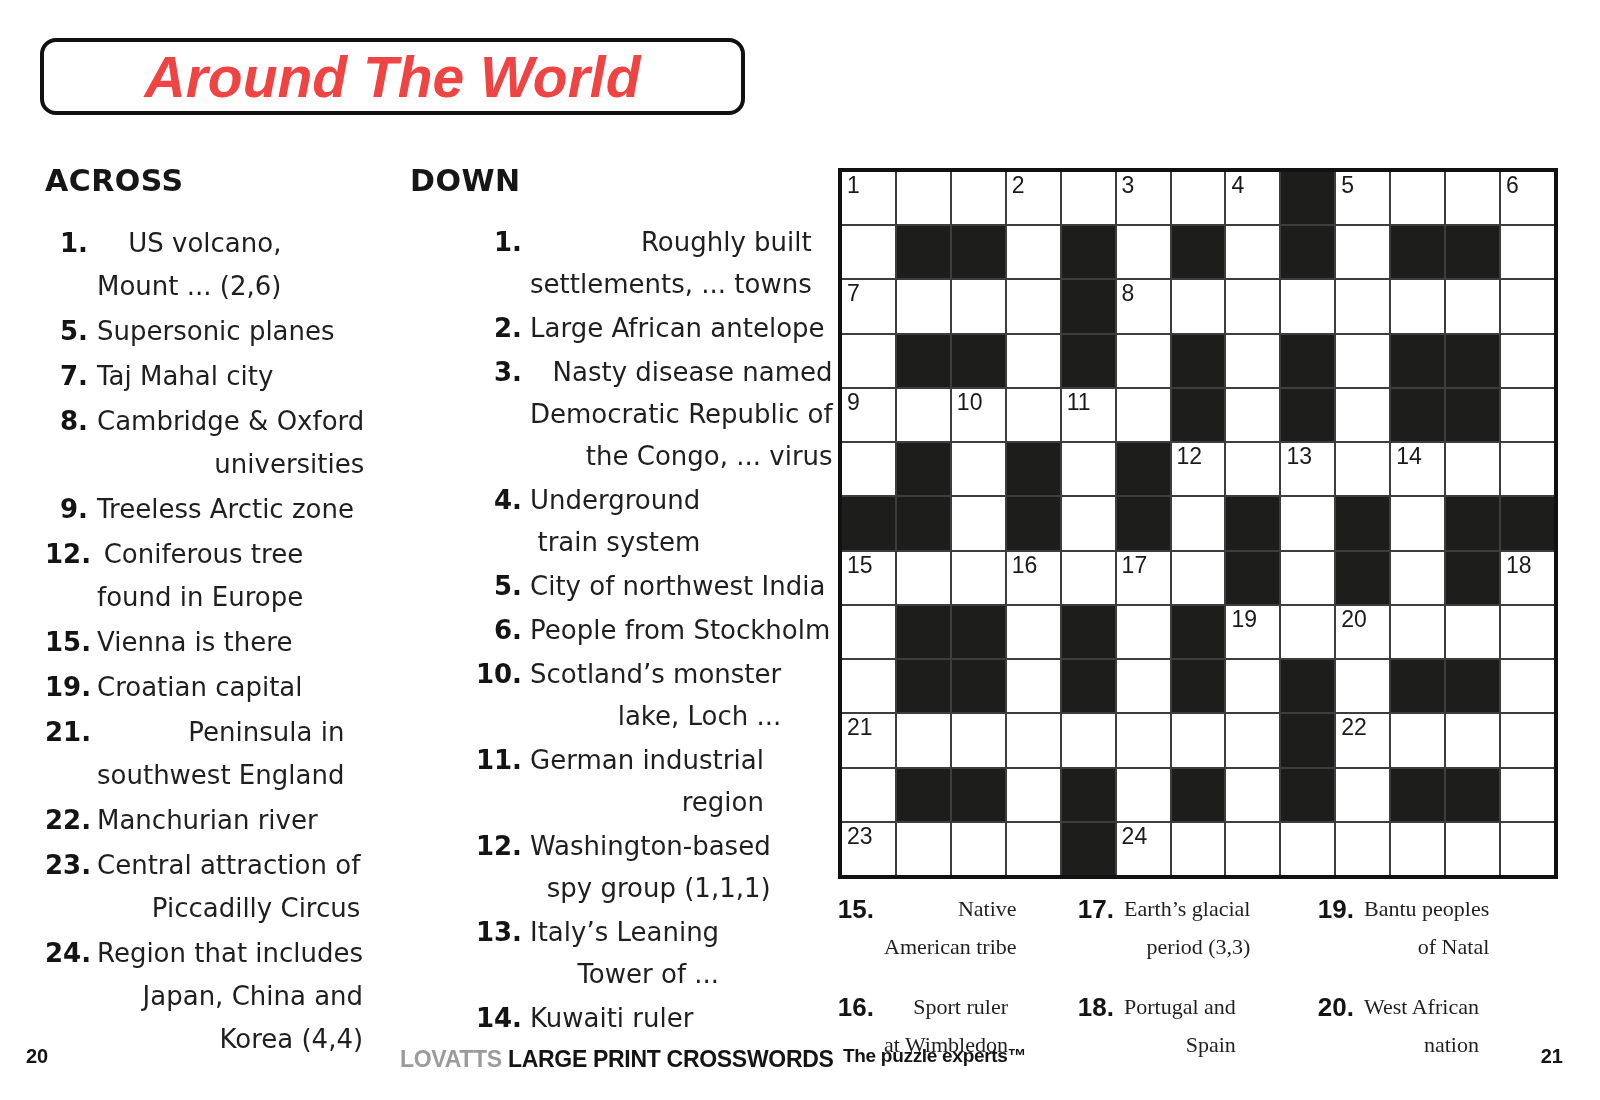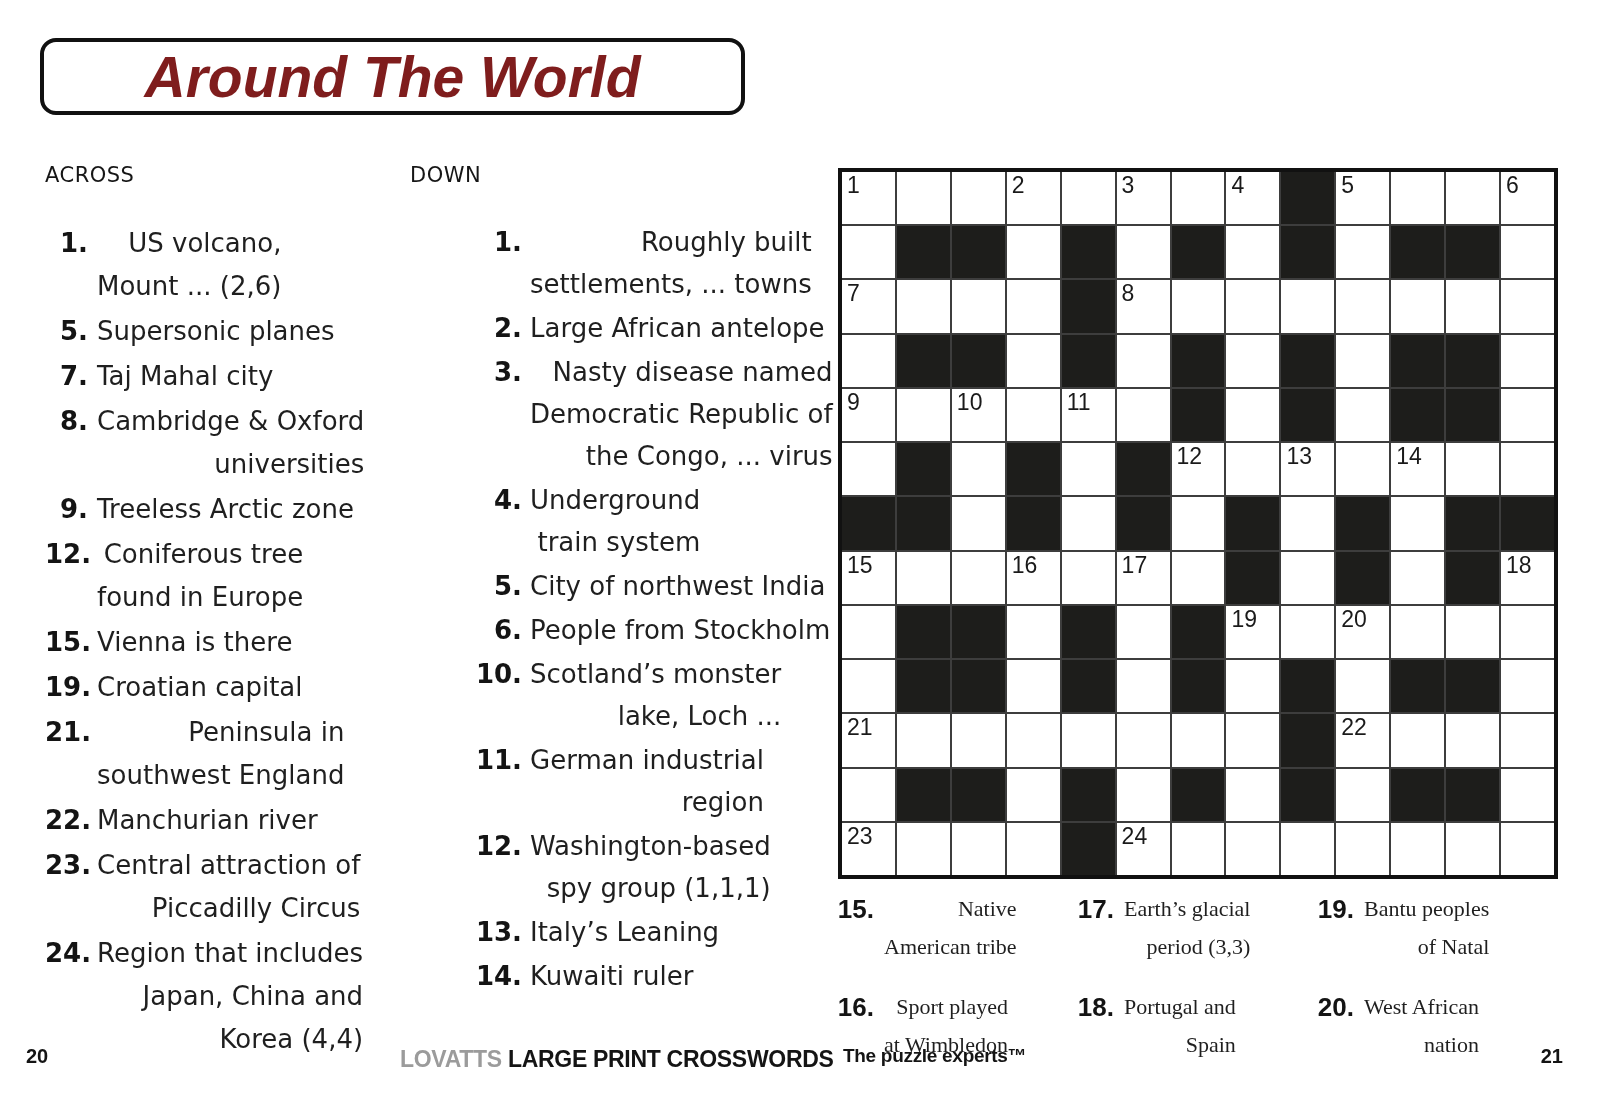--- a/index.html
+++ b/index.html
@@ -8,26 +8,26 @@
     font-family:"DejaVu Sans",sans-serif;color:#1c1c1c;overflow:hidden;
   }
   
   .title-box{
     position:absolute;left:40px;top:38px;width:697px;height:69px;
     border:4px solid #111;border-radius:16px;
     display:flex;align-items:center;justify-content:center;background:#fff;
   }
   .title-box h1{
     margin:0;font-family:"Liberation Sans",sans-serif;
-    font-style:italic;font-weight:bold;font-size:57px;color:#7f1d1d;
+    font-style:italic;font-weight:bold;font-size:57px;color:#ef4444;
     letter-spacing:0px;white-space:nowrap;
   }
   
   .section-head{
-    position:absolute;font-weight:normal;font-size:21px;color:#161616;letter-spacing:0.5px;
+    position:absolute;font-weight:bold;font-size:30px;color:#161616;letter-spacing:0.5px;
     font-family:"DejaVu Sans",sans-serif;
   }
   #across-head{left:45px;top:163px;}
   #down-head{left:410px;top:163px;}
   .clue-list{position:absolute;}
   #across-list{left:45px;top:222px;width:350px;}
   #down-list{left:410px;top:221px;width:400px;}
   .clue-row{display:flex;align-items:flex-start;}
   .clue-row + .clue-row{margin-top:2px;}
   .clue-num{
@@ -219,20 +219,21 @@
       <div class="clue-num">12.</div>
       <div class="clue-text">
         <div class="clue-line">Washington-based</div>
         <div class="clue-line">spy group (1,1,1)</div>
       </div>
     </div>
     <div class="clue-row">
       <div class="clue-num">13.</div>
       <div class="clue-text">
         <div class="clue-line">Italy’s Leaning</div>
+        <div class="clue-line">Tower of ...</div>
       </div>
     </div>
     <div class="clue-row">
       <div class="clue-num">14.</div>
       <div class="clue-text">
         <div class="clue-line">Kuwaiti ruler</div>
       </div>
     </div>
   </div>
 
@@ -461,21 +462,21 @@
       <div class="clue-row">
         <div class="clue-num">15.</div>
         <div class="clue-text">
           <div class="clue-line">Native</div>
           <div class="clue-line">American tribe</div>
         </div>
       </div>
       <div class="clue-row">
         <div class="clue-num">16.</div>
         <div class="clue-text">
-          <div class="clue-line">Sport played</div>
+          <div class="clue-line">Sport ruler</div>
           <div class="clue-line">at Wimbledon</div>
         </div>
       </div>
     </div>
     <div class="bcol">
       <div class="clue-row">
         <div class="clue-num">17.</div>
         <div class="clue-text">
           <div class="clue-line">Earth’s glacial</div>
           <div class="clue-line">period (3,3)</div>

